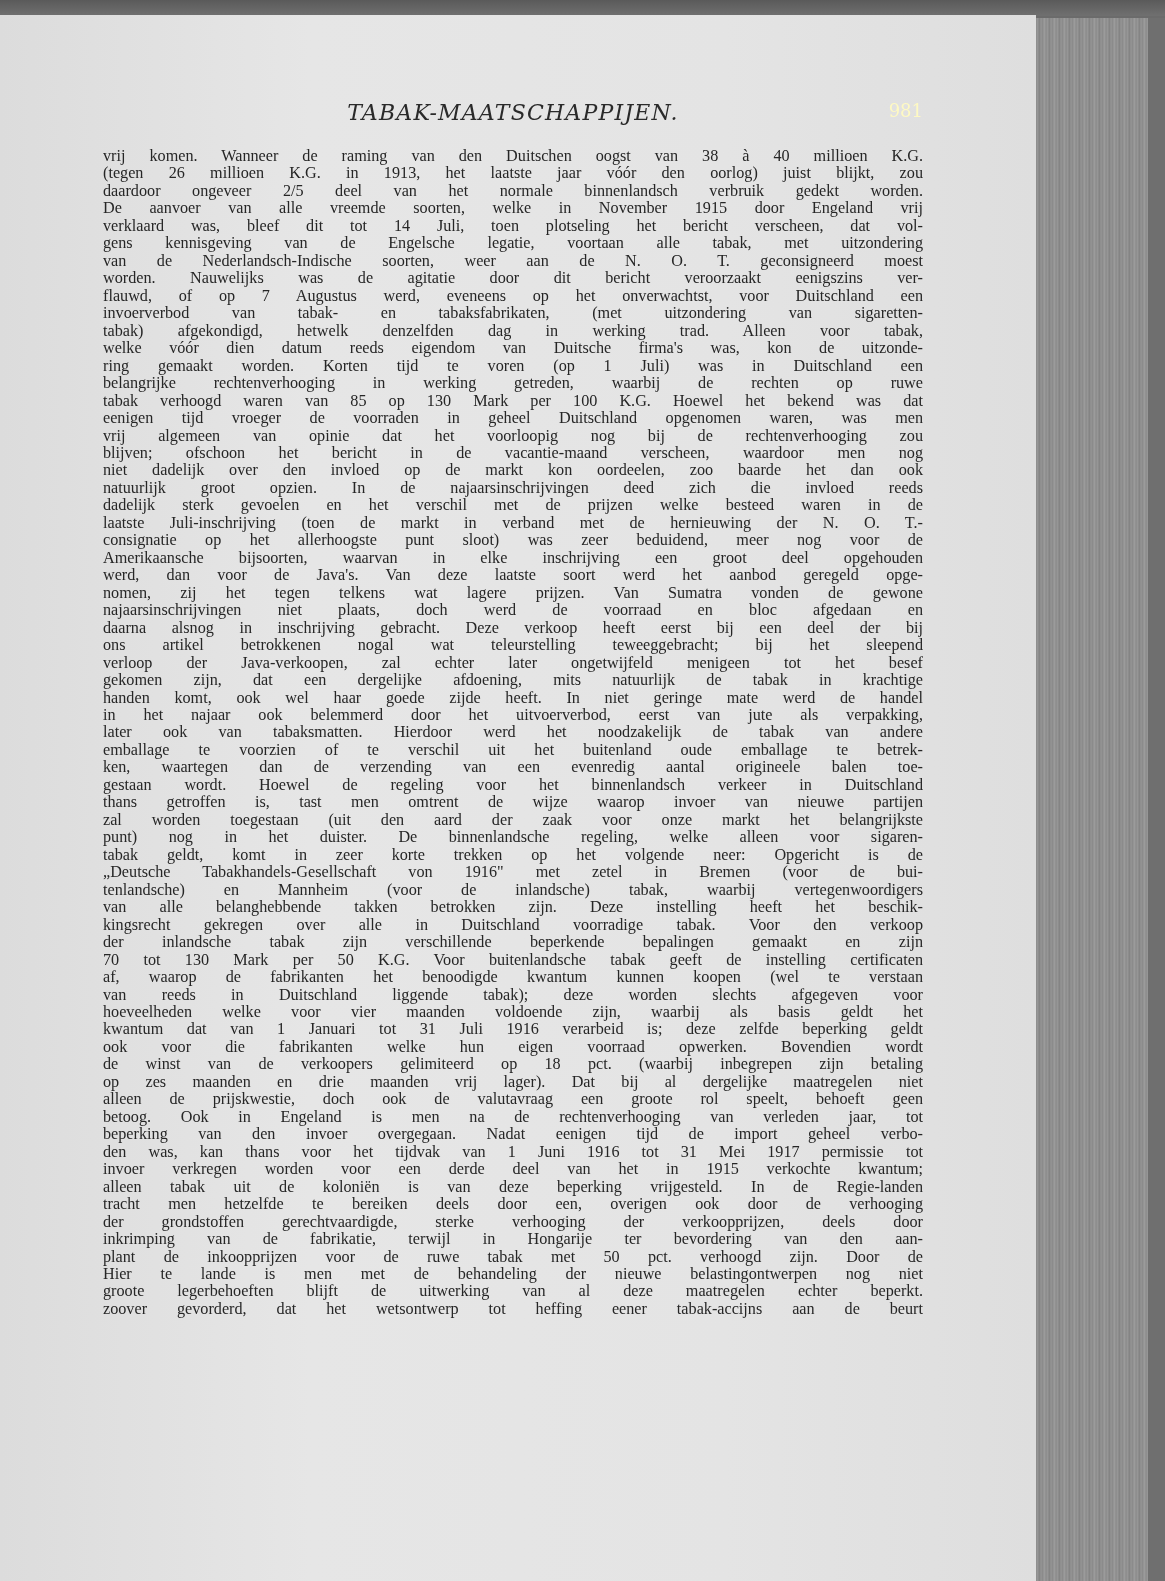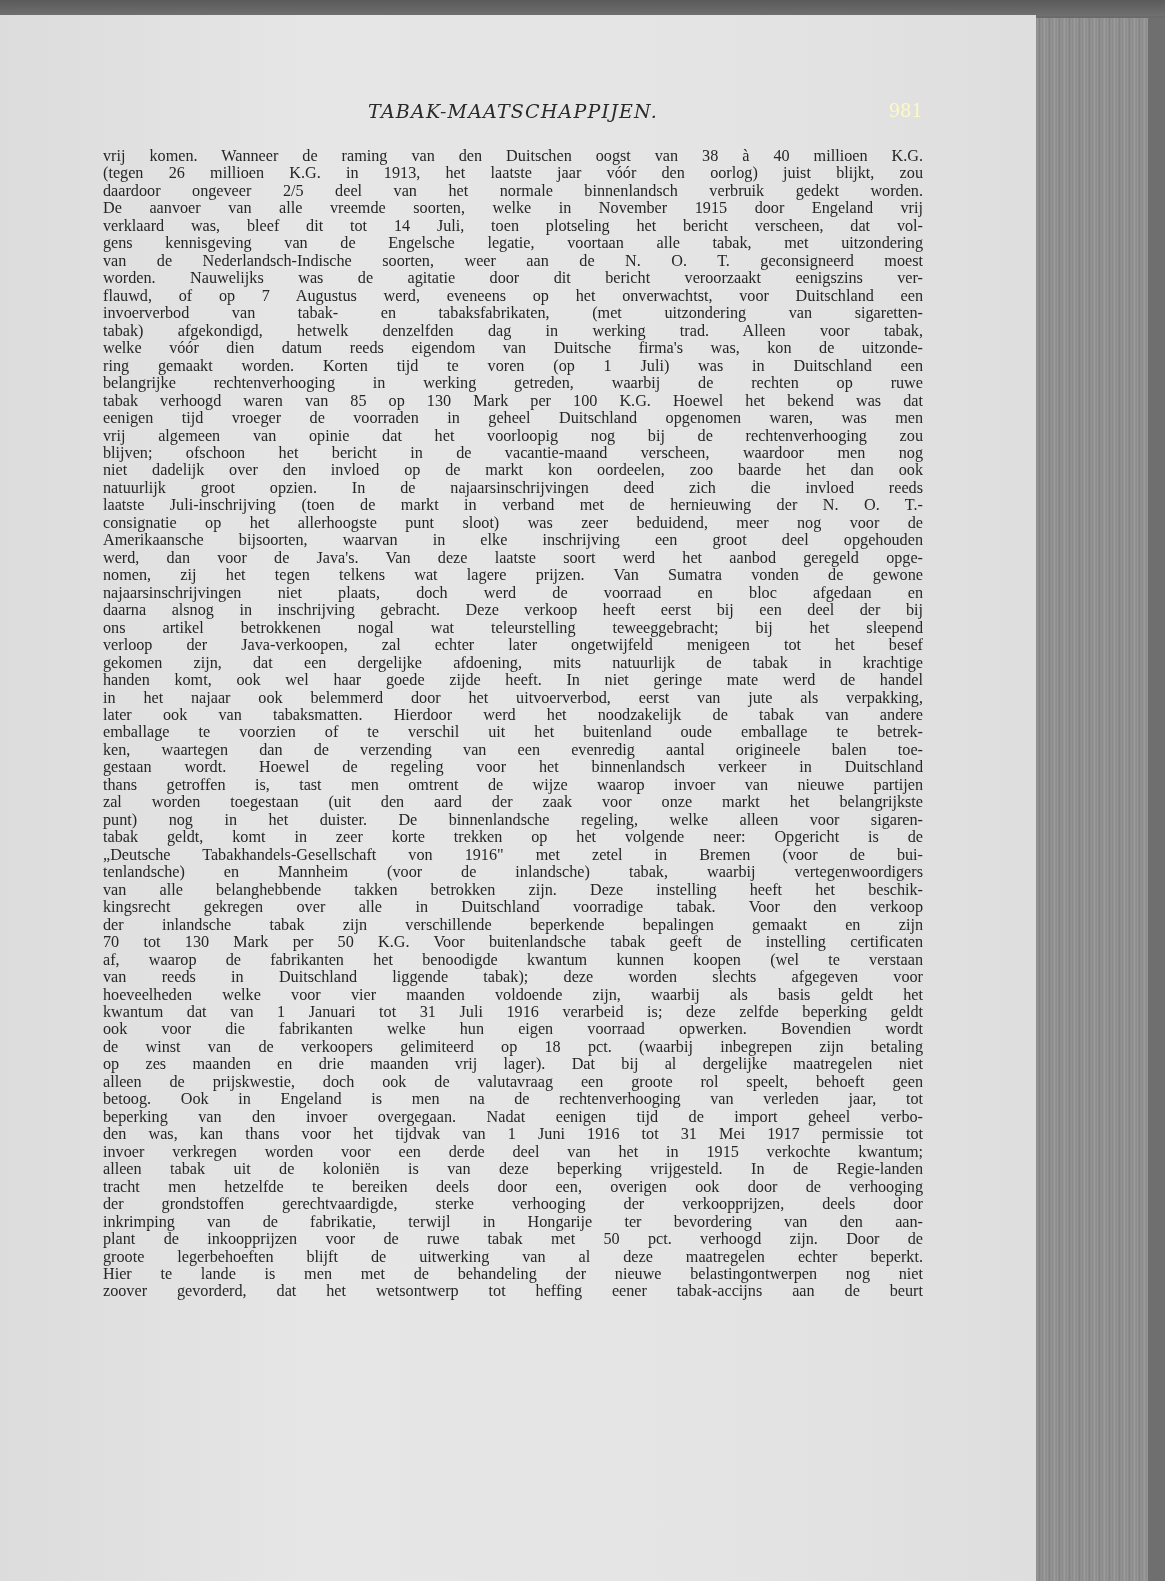--- a/index.html
+++ b/index.html
@@ -5,21 +5,21 @@
   html, body { margin:0; padding:0; }
   body { width:1165px; height:1581px; position:relative; overflow:hidden; background:#6b6b6b; }
   .topband { position:absolute; left:0; top:0; width:1165px; height:16px; background:linear-gradient(#5a5a5a,#707070); }
   .page { position:absolute; left:0; top:15px; width:1036px; height:1566px; background:#e3e3e3;
           background-image: linear-gradient(90deg, #dcdcdc 0%, #e6e6e6 30%, #e4e4e4 70%, #dedede 100%); }
   .edges { position:absolute; left:1036px; top:18px; width:129px; height:1563px;
            background: repeating-linear-gradient(90deg, #8a8a8a 0px, #9a9a9a 2px, #7e7e7e 3px, #959595 5px, #888 7px, #a0a0a0 8px, #8c8c8c 10px); }
   .edges-dark { position:absolute; left:1148px; top:18px; width:17px; height:1563px; background:#6f6f6f; }
   .header { position:absolute; left:103px; top:100px; width:820px; height:26px; }
   .running-title { position:absolute; left:0; width:820px; text-align:center; top:0;
-          font-family:"DejaVu Serif", serif; font-style:italic; font-size:19px; letter-spacing:1.2px; color:#2a2a2a; }
+          font-family:"DejaVu Serif", serif; font-style:italic; font-size:22px; letter-spacing:1.2px; color:#2a2a2a; }
   .page-number { position:absolute; right:0; top:0; font-family:"DejaVu Serif", serif; font-size:18px; color:#fef9c3; }
   .body-text { position:absolute; left:103px; top:148px; width:820px; }
   .line { display:block; height:17.48px; line-height:17.48px; white-space:nowrap;
           font-family:"Liberation Serif", serif; font-size:16.2px; color:#262626;
           text-align:justify; text-align-last:justify; }
 </style>
 </head>
 <body>
 
 <div class="topband"></div>
@@ -46,20 +46,21 @@
     <span class="line">tabak) afgekondigd, hetwelk denzelfden dag in werking trad. Alleen voor tabak,</span>
     <span class="line">welke vóór dien datum reeds eigendom van Duitsche firma's was, kon de uitzonde-</span>
     <span class="line">ring gemaakt worden. Korten tijd te voren (op 1 Juli) was in Duitschland een</span>
     <span class="line">belangrijke rechtenverhooging in werking getreden, waarbij de rechten op ruwe</span>
     <span class="line">tabak verhoogd waren van 85 op 130 Mark per 100 K.G. Hoewel het bekend was dat</span>
     <span class="line">eenigen tijd vroeger de voorraden in geheel Duitschland opgenomen waren, was men</span>
     <span class="line">vrij algemeen van opinie dat het voorloopig nog bij de rechtenverhooging zou</span>
     <span class="line">blijven; ofschoon het bericht in de vacantie-maand verscheen, waardoor men nog</span>
     <span class="line">niet dadelijk over den invloed op de markt kon oordeelen, zoo baarde het dan ook</span>
     <span class="line">natuurlijk groot opzien. In de najaarsinschrijvingen deed zich die invloed reeds</span>
+    <span class="line">dadelijk sterk gevoelen en het verschil met de prijzen welke besteed waren in de</span>
     <span class="line">laatste Juli-inschrijving (toen de markt in verband met de hernieuwing der N. O. T.-</span>
     <span class="line">consignatie op het allerhoogste punt sloot) was zeer beduidend, meer nog voor de</span>
     <span class="line">Amerikaansche bijsoorten, waarvan in elke inschrijving een groot deel opgehouden</span>
     <span class="line">werd, dan voor de Java's. Van deze laatste soort werd het aanbod geregeld opge-</span>
     <span class="line">nomen, zij het tegen telkens wat lagere prijzen. Van Sumatra vonden de gewone</span>
     <span class="line">najaarsinschrijvingen niet plaats, doch werd de voorraad en bloc afgedaan en</span>
     <span class="line">daarna alsnog in inschrijving gebracht. Deze verkoop heeft eerst bij een deel der bij</span>
     <span class="line">ons artikel betrokkenen nogal wat teleurstelling teweeggebracht; bij het sleepend</span>
     <span class="line">verloop der Java-verkoopen, zal echter later ongetwijfeld menigeen tot het besef</span>
     <span class="line">gekomen zijn, dat een dergelijke afdoening, mits natuurlijk de tabak in krachtige</span>
@@ -89,16 +90,16 @@
     <span class="line">alleen de prijskwestie, doch ook de valutavraag een groote rol speelt, behoeft geen</span>
     <span class="line">betoog. Ook in Engeland is men na de rechtenverhooging van verleden jaar, tot</span>
     <span class="line">beperking van den invoer overgegaan. Nadat eenigen tijd de import geheel verbo-</span>
     <span class="line">den was, kan thans voor het tijdvak van 1 Juni 1916 tot 31 Mei 1917 permissie tot</span>
     <span class="line">invoer verkregen worden voor een derde deel van het in 1915 verkochte kwantum;</span>
     <span class="line">alleen tabak uit de koloniën is van deze beperking vrijgesteld. In de Regie-landen</span>
     <span class="line">tracht men hetzelfde te bereiken deels door een, overigen ook door de verhooging</span>
     <span class="line">der grondstoffen gerechtvaardigde, sterke verhooging der verkoopprijzen, deels door</span>
     <span class="line">inkrimping van de fabrikatie, terwijl in Hongarije ter bevordering van den aan-</span>
     <span class="line">plant de inkoopprijzen voor de ruwe tabak met 50 pct. verhoogd zijn. Door de</span>
+    <span class="line">Hier te lande is men met de behandeling der nieuwe belastingontwerpen nog niet</span>
     <span class="line">groote legerbehoeften blijft de uitwerking van al deze maatregelen echter beperkt.</span>
-    <span class="line">Hier te lande is men met de behandeling der nieuwe belastingontwerpen nog niet</span>
     <span class="line">zoover gevorderd, dat het wetsontwerp tot heffing eener tabak-accijns aan de beurt</span>
   </div>
 
 </body></html>

